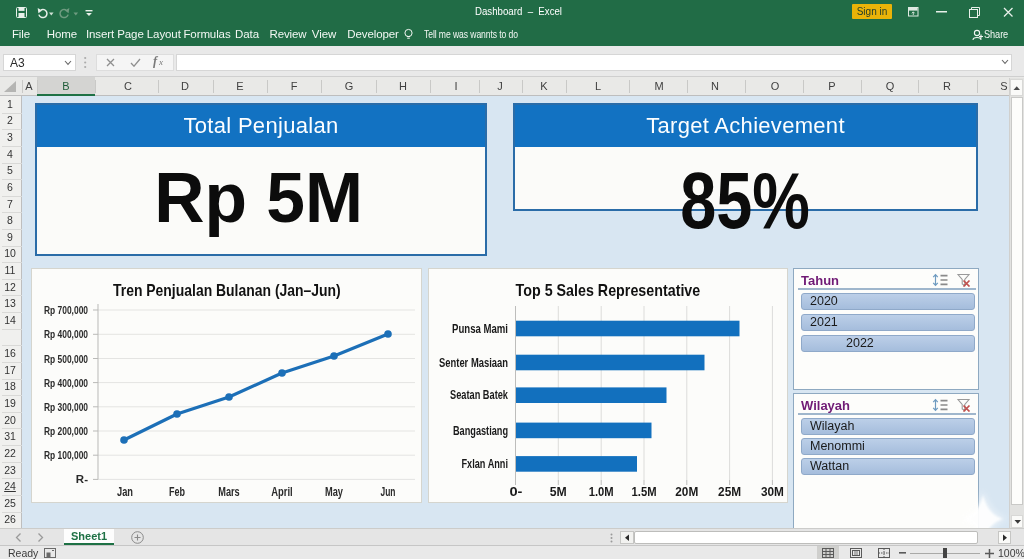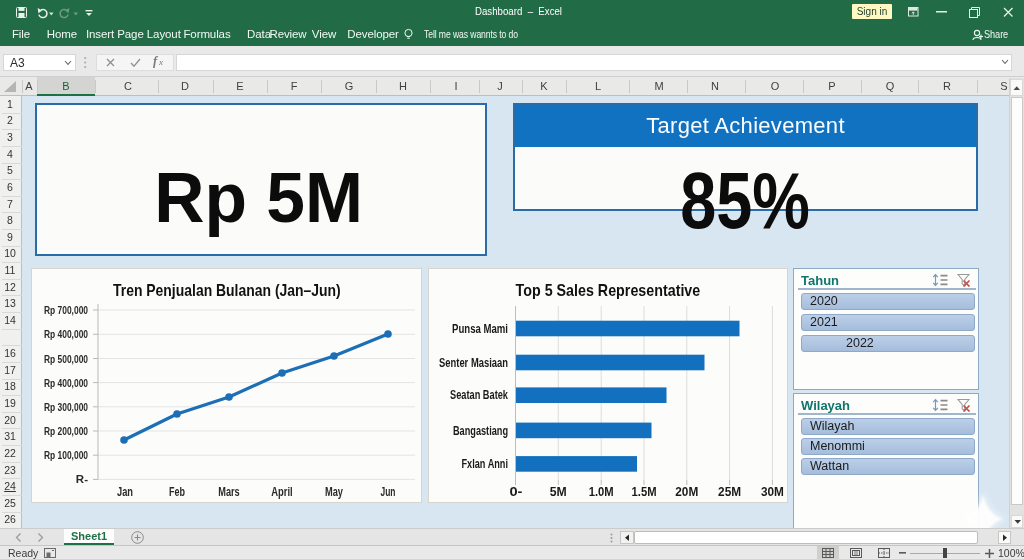--- a/index.html
+++ b/index.html
@@ -5,21 +5,21 @@
 * { margin:0; padding:0; box-sizing:border-box; }
 html,body { width:1024px; height:559px; overflow:hidden; font-family:"Liberation Sans", sans-serif; }
 #stage { position:relative; width:1024px; height:559px; background:#D8E6F2; }
 .abs { position:absolute; }
 
 
 #titlebar { left:0; top:0; width:1024px; height:24px; background:#216C46; }
 #ribbonrow { left:0; top:24px; width:1024px; height:22px; background:#216C46; }
 .ttext { color:#fff; font-size:11px; }
 .tab { position:absolute; top:4px; color:#F2F7F3; font-size:11.5px; letter-spacing:-0.1px; white-space:nowrap; }
-#signin { position:absolute; left:852px; top:4px; width:40px; height:15px; background:#fef9c3; border-radius:1px; font-size:10px; color:#1E3A2A; text-align:center; line-height:15px; }
+#signin { position:absolute; left:852px; top:4px; width:40px; height:15px; background:#eab308; border-radius:1px; font-size:10px; color:#1E3A2A; text-align:center; line-height:15px; }
 
 
 #fbar { left:0; top:46px; width:1024px; height:31px; background:#E9E9E9; border-bottom:1px solid #CFCFCF; }
 #namebox { position:absolute; left:3px; top:8px; width:73px; height:17px; background:#fff; border:1px solid #D6D6D6; font-size:12px; color:#2A2A2A; padding-left:6px; line-height:16px; }
 #fxfield { position:absolute; left:176px; top:8px; width:836px; height:17px; background:#fff; border:1px solid #D6D6D6; }
 
 
 #colhdr { left:0; top:77px; width:1024px; height:19px; background:#E9E9E7; border-bottom:1px solid #BEBEBE; }
 .collet { position:absolute; top:3px; font-size:11px; color:#3F3F3F; transform:translateX(-50%); }
 .colsep { position:absolute; top:3px; width:1px; height:13px; background:#C9C9C7; }
@@ -34,21 +34,21 @@
 .card { position:absolute; background:#FBFBF9; border:2px solid #2A6CA8; }
 .cardhead { position:absolute; left:0; top:0; width:100%; height:42px; background:#1272C2; color:#FCFEFF; font-weight:normal; font-size:22px; letter-spacing:0.3px; text-align:center; line-height:42px; }
 .cardval { position:absolute; left:0; width:100%; text-align:center; font-weight:bold; color:#0C0C0C; font-size:71px; }
 
 
 .chartbox { position:absolute; background:#FCFCFA; border:1px solid #D5D5CE; }
 .ctitle { position:absolute; width:100%; text-align:center; font-weight:bold; font-size:17px; color:#111; }
 
 
 .slicer { position:absolute; left:793px; width:186px; background:#FDFDFB; border:1px solid #8EA9C1; }
-.slhead { position:absolute; left:7px; top:4px; font-weight:bold; font-size:13px; color:#0f766e; }
+.slhead { position:absolute; left:7px; top:4px; font-weight:bold; font-size:13px; color:#701a75; }
 .slitem { position:absolute; left:7px; width:174px; height:17px; background:linear-gradient(#BCCFE8,#A5BDDC); border:1px solid #8FA9C9; border-radius:3px; font-size:12.5px; color:#1A1A1A; padding-left:8px; line-height:15px; }
 .slline { position:absolute; left:4px; width:178px; height:2px; background:#9FB6CC; }
 
 
 #tabbar { left:0; top:528px; width:1024px; height:17px; background:#E5E5E5; border-top:1px solid #CCCCCA; }
 #statusbar { left:0; top:545px; width:1024px; height:14px; background:#E9E9E9; border-top:1px solid #C6C6C6; font-size:10.5px; color:#3C3C3C; }
 #sheettab { position:absolute; left:64px; top:0px; width:50px; height:16px; background:#FDFDFD; border-bottom:2px solid #1E7145; color:#1E7145; font-weight:bold; font-size:11px; text-align:center; line-height:15px; }
 
 
 #vscroll { left:1009px; top:78px; width:15px; height:450px; background:#E2E2E0; border-left:1px solid #D0D0CE; }
@@ -88,21 +88,21 @@
     <svg style="position:absolute;left:1003px;top:7px;" width="11" height="11" stroke="#E8F0EA" stroke-width="1.3">
       <path d="M 1 1 L 9.5 9.5 M 9.5 1 L 1 9.5"></path>
     </svg>
   </div>
   <div class="abs" id="ribbonrow">
     <span class="tab" style="left:21px;transform:translateX(-50%);">File</span>
     <span class="tab" style="left:62px;transform:translateX(-50%);">Home</span>
     <span class="tab" style="left:100px;transform:translateX(-50%);">Insert</span>
     <span class="tab" style="left:149px;transform:translateX(-50%);">Page Layout</span>
     <span class="tab" style="left:207px;transform:translateX(-50%);">Formulas</span>
-    <span class="tab" style="left:247px;transform:translateX(-50%);margin-left:12px;">Data</span>
+    <span class="tab" style="left:247px;transform:translateX(-50%);">Data</span>
     <span class="tab" style="left:288px;transform:translateX(-50%);">Review</span>
     <span class="tab" style="left:324px;transform:translateX(-50%);">View</span>
     <span class="tab" style="left:373px;transform:translateX(-50%);">Developer</span>
     <svg style="position:absolute;left:403px;top:4px;" width="11" height="14" fill="none" stroke="#F2F7F3" stroke-width="1">
       <circle cx="5.5" cy="5" r="3.6"></circle>
       <path d="M 4 8.5 l 3 0 M 4.2 10.2 l 2.6 0"></path>
     </svg>
     <span class="tab" style="left:424px;font-size:11px;transform:scaleX(0.78);transform-origin:left center;">Tell me was wannts to do</span>
     <svg style="position:absolute;left:972px;top:5px;" width="12" height="12" fill="none" stroke="#F2F7F3" stroke-width="1.1">
       <circle cx="5" cy="4" r="2.6"></circle>
@@ -230,20 +230,21 @@
     <div class="rowsep" style="top:382.3px;"></div>
     <span class="rownum" style="top:384.1px;text-decoration:underline;">24</span>
     <div class="rowsep" style="top:398.9px;"></div>
     <span class="rownum" style="top:400.7px;">25</span>
     <div class="rowsep" style="top:415.5px;"></div>
     <span class="rownum" style="top:417.3px;">26</span>
     <div class="rowsep" style="top:432.1px;"></div>
   </div>
 
   <div class="card" style="left:35px; top:103px; width:452px; height:153px;">
+    <div class="cardhead">Total Penjualan</div>
     <div class="cardval" style="top:52px;"><span style="display:inline-block;transform:scaleX(0.98);margin-left:-5px;">Rp 5M</span></div>
   </div>
   <div class="card" style="left:513px; top:103px; width:465px; height:108px;">
     <div class="cardhead">Target Achievement</div>
     <div class="cardval" style="top:50px;font-size:80px;"><span style="display:inline-block;transform:scaleX(0.81);">85%</span></div>
   </div>
 
   <div class="chartbox" id="linechart" style="left:31px; top:268px; width:391px; height:235px;">
     <div class="ctitle" style="top:12px;"><span style="display:inline-block;transform:scaleX(0.82);">Tren Penjualan Bulanan (Jan–Jun)</span></div>
     <svg width="389" height="233" style="position:absolute;left:0;top:0;">

